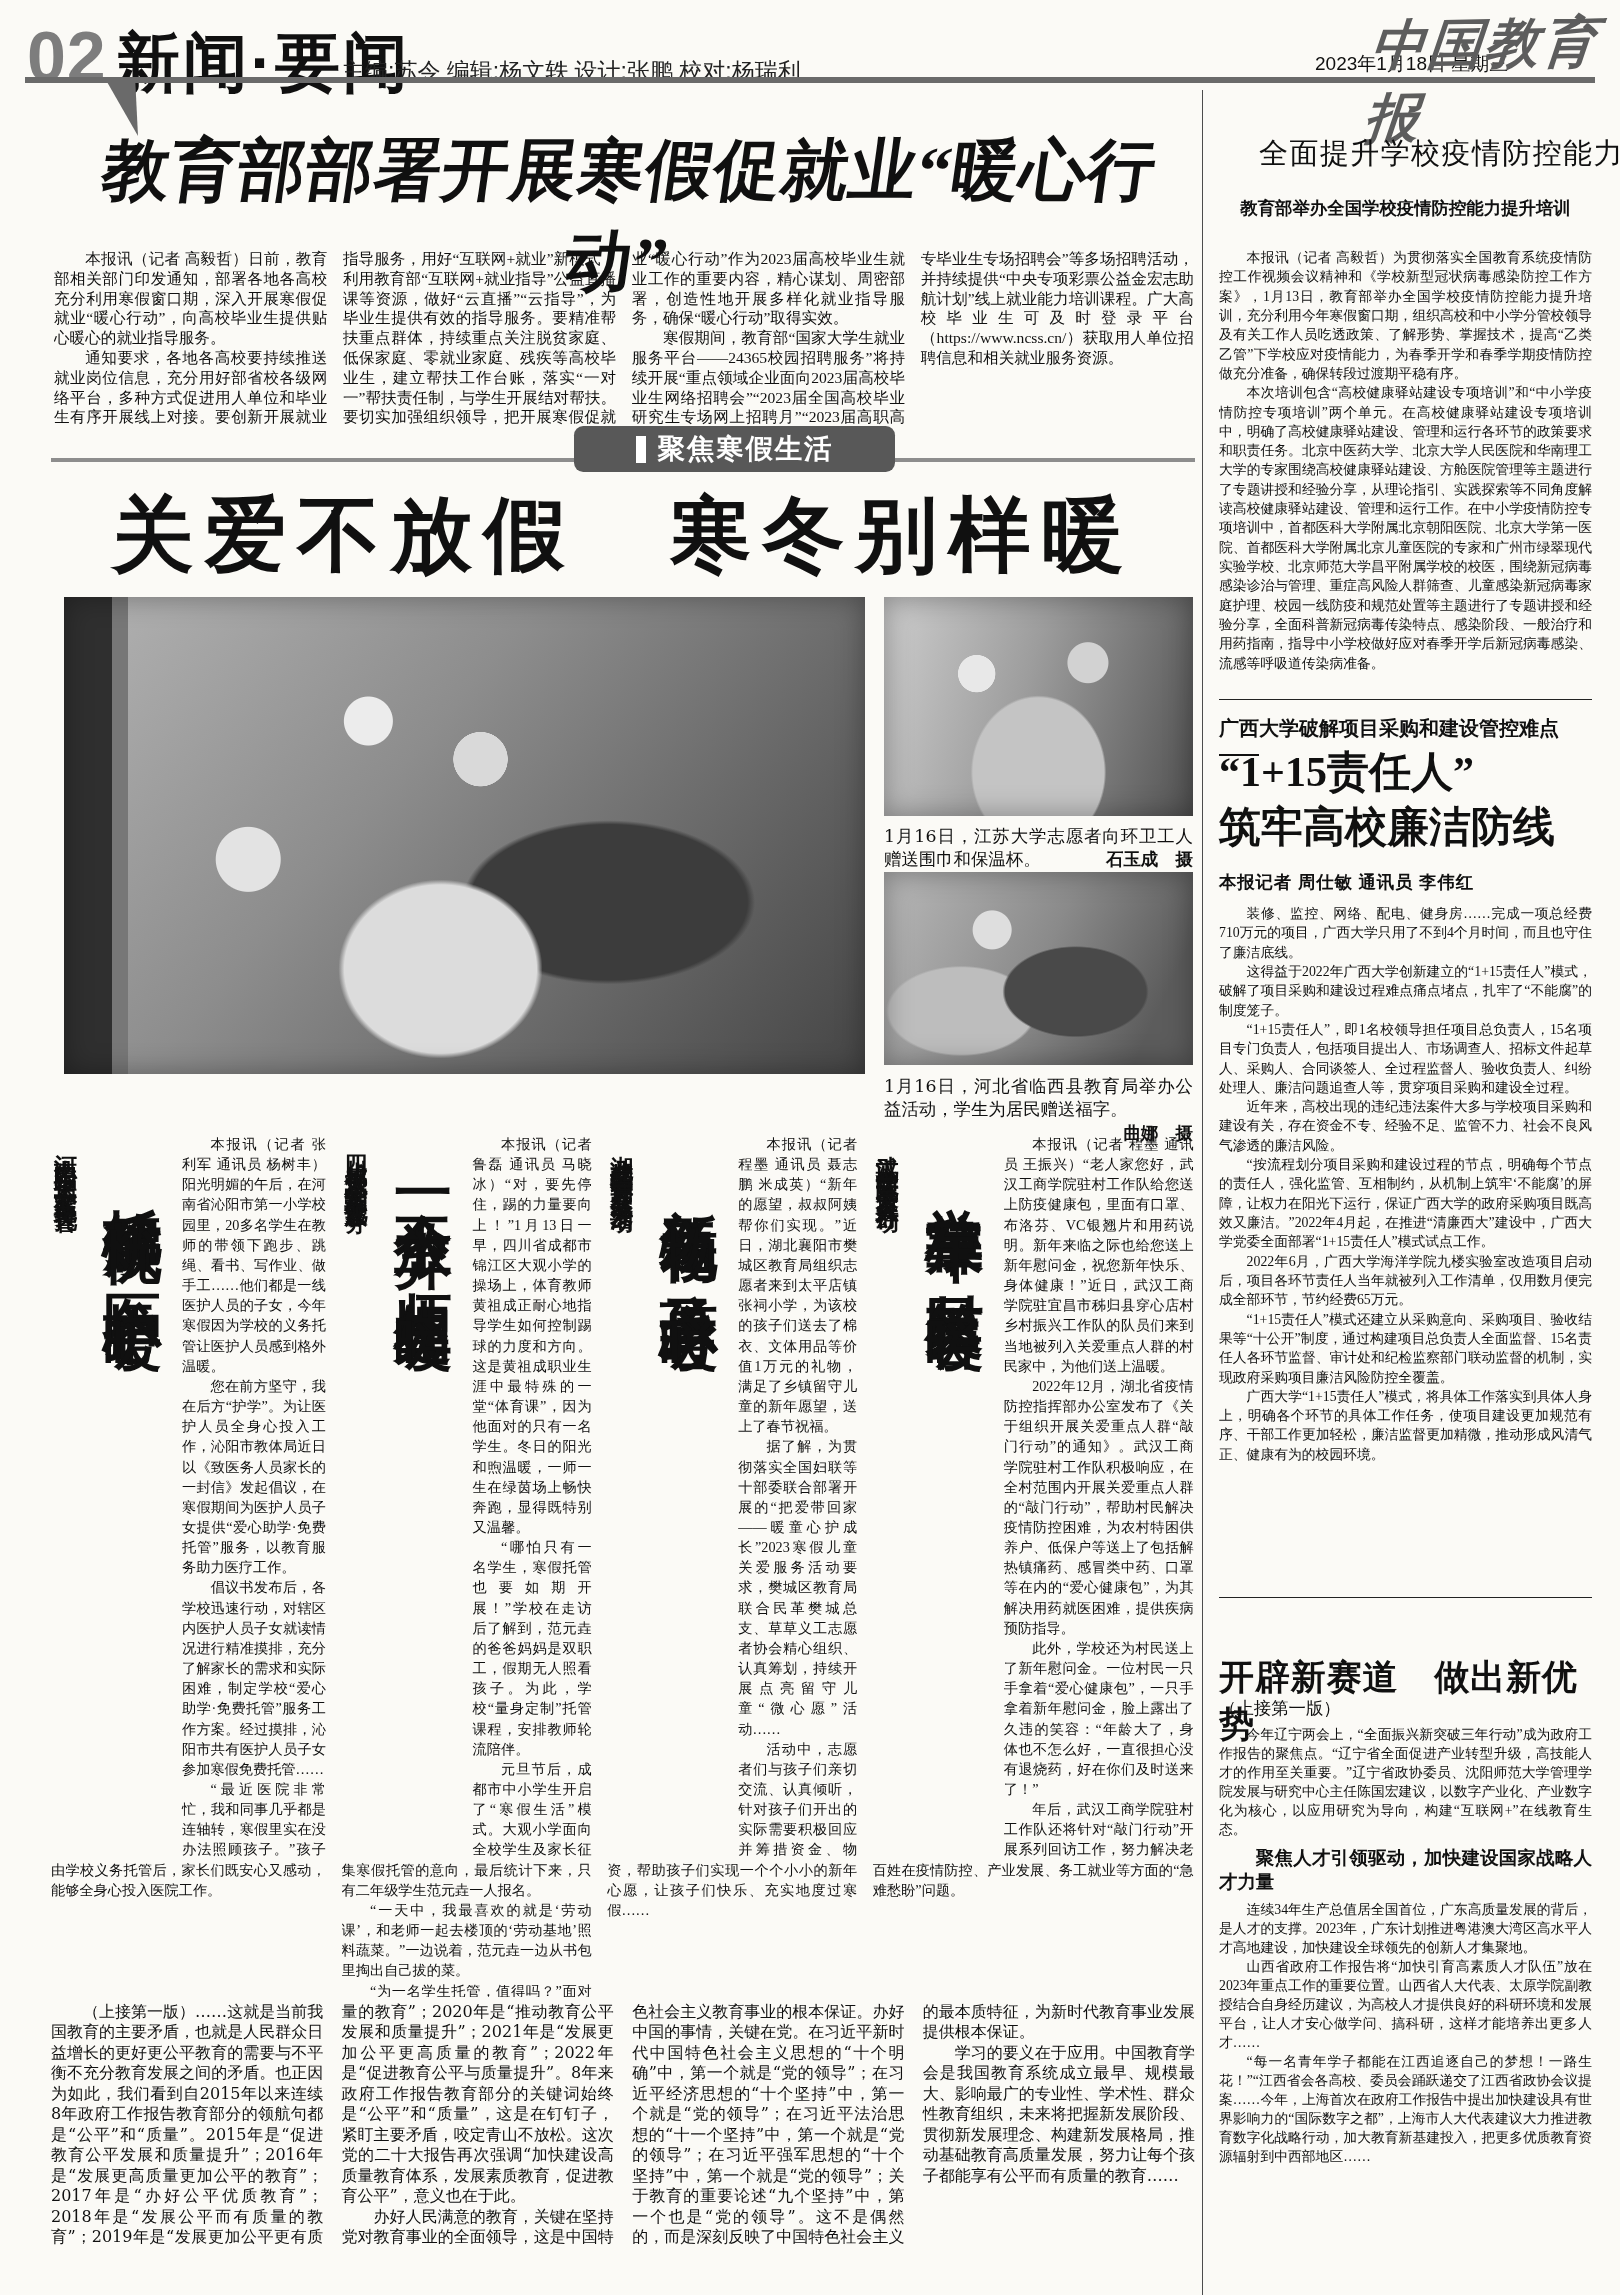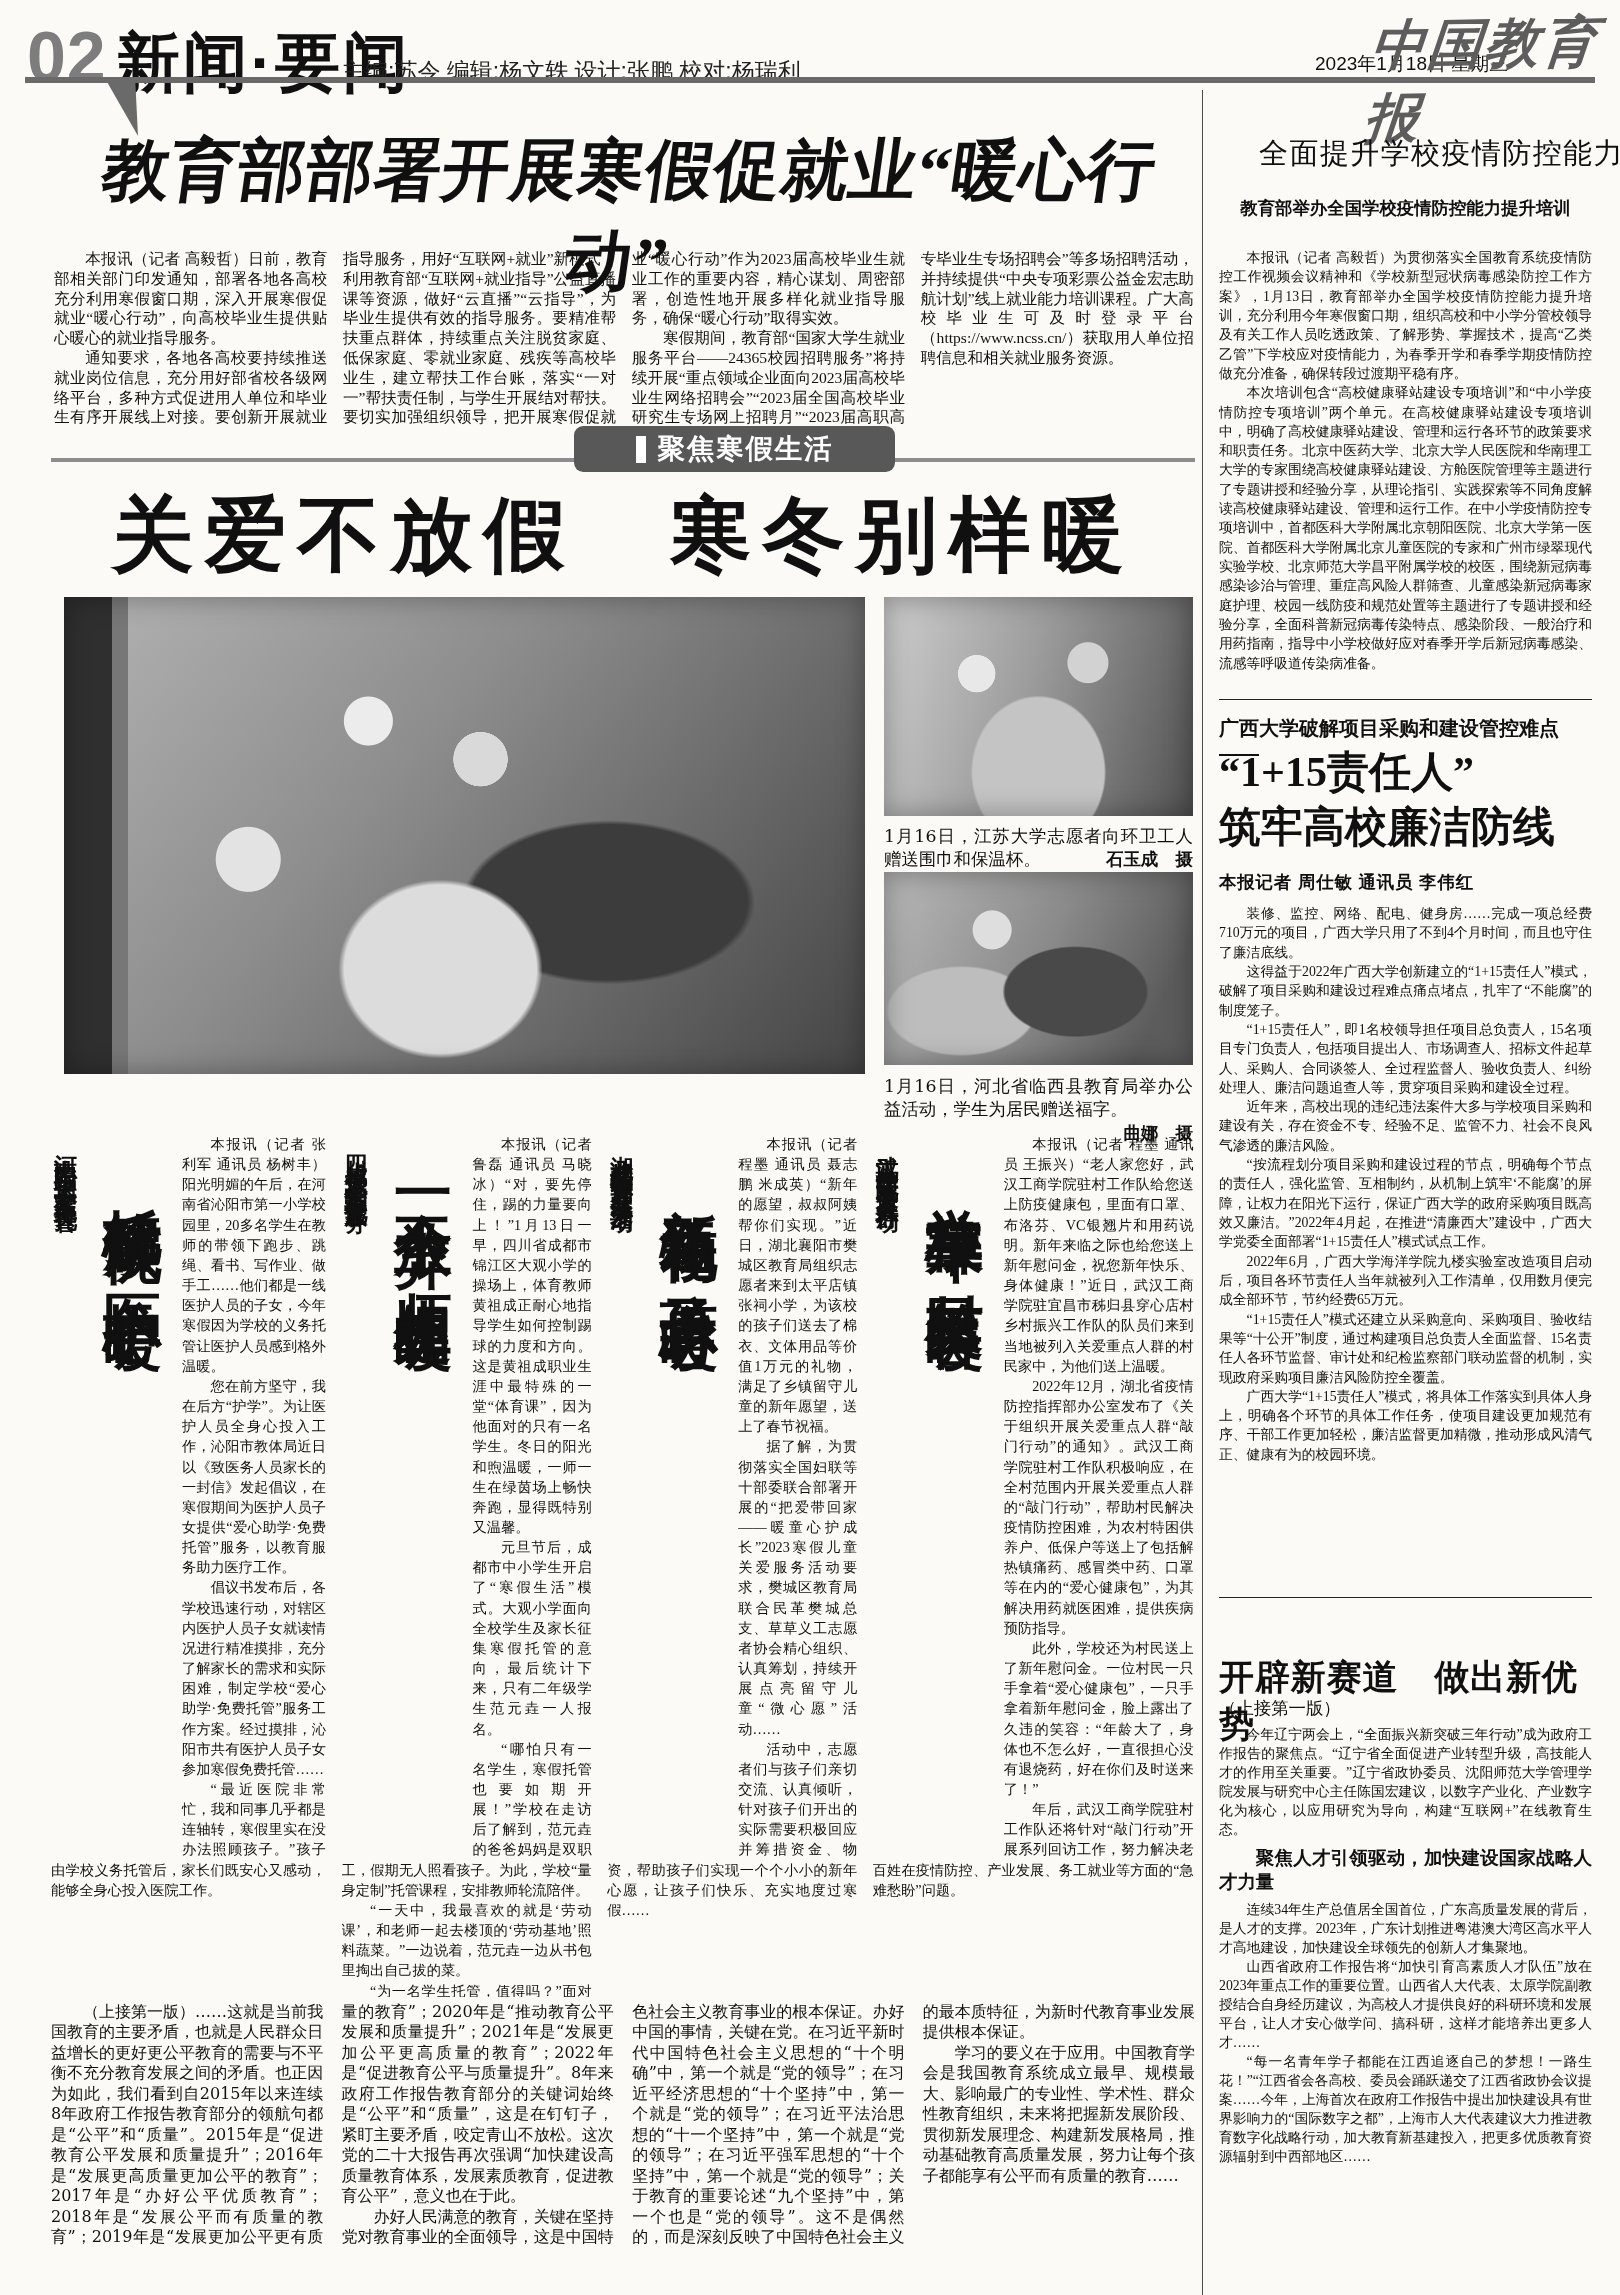--- a/index.html
+++ b/index.html
@@ -202,22 +202,22 @@
           <p class="para">“最近医院非常忙，我和同事几乎都是连轴转，寒假里实在没办法照顾孩子。”孩子由学校义务托管后，家长们既安心又感动，能够全身心投入医院工作。</p>
         </div>
     </div>
     <div class="article a2">
       <div class="heads">
         <div class="kicker">四川成都大观小学定制学生托管服务</div>
         <div class="v-headline">一个不放弃　师生相处暖</div>
       </div>
       <div class="a-body">
           <p class="para">本报讯（记者 鲁磊 通讯员 马晓冰）“对，要先停住，踢的力量要向上！”1月13日一早，四川省成都市锦江区大观小学的操场上，体育教师黄祖成正耐心地指导学生如何控制踢球的力度和方向。这是黄祖成职业生涯中最特殊的一堂“体育课”，因为他面对的只有一名学生。冬日的阳光和煦温暖，一师一生在绿茵场上畅快奔跑，显得既特别又温馨。</p>
+          <p class="para">“哪怕只有一名学生，寒假托管也要如期开展！”学校在走访后了解到，范元垚的爸爸妈妈是双职工，假期无人照看孩子。为此，学校“量身定制”托管课程，安排教师轮流陪伴。</p>
           <p class="para">元旦节后，成都市中小学生开启了“寒假生活”模式。大观小学面向全校学生及家长征集寒假托管的意向，最后统计下来，只有二年级学生范元垚一人报名。</p>
-          <p class="para">“哪怕只有一名学生，寒假托管也要如期开展！”学校在走访后了解到，范元垚的爸爸妈妈是双职工，假期无人照看孩子。为此，学校“量身定制”托管课程，安排教师轮流陪伴。</p>
           <p class="para">“一天中，我最喜欢的就是‘劳动课’，和老师一起去楼顶的‘劳动基地’照料蔬菜。”一边说着，范元垚一边从书包里掏出自己拔的菜。</p>
           <p class="para">“为一名学生托管，值得吗？”面对疑问，范元垚的妈妈说：“很感谢学校没有因为只有一名学生就取消托管，这次的托管生活相信一定能成为孩子人生中难忘、宝贵的回忆。”</p>
         </div>
     </div>
     <div class="article a3">
       <div class="heads">
         <div class="kicker">湖北樊城区教育局开展寒假关爱活动</div>
         <div class="v-headline">新年送礼物　孩子身心暖</div>
       </div>
       <div class="a-body">

